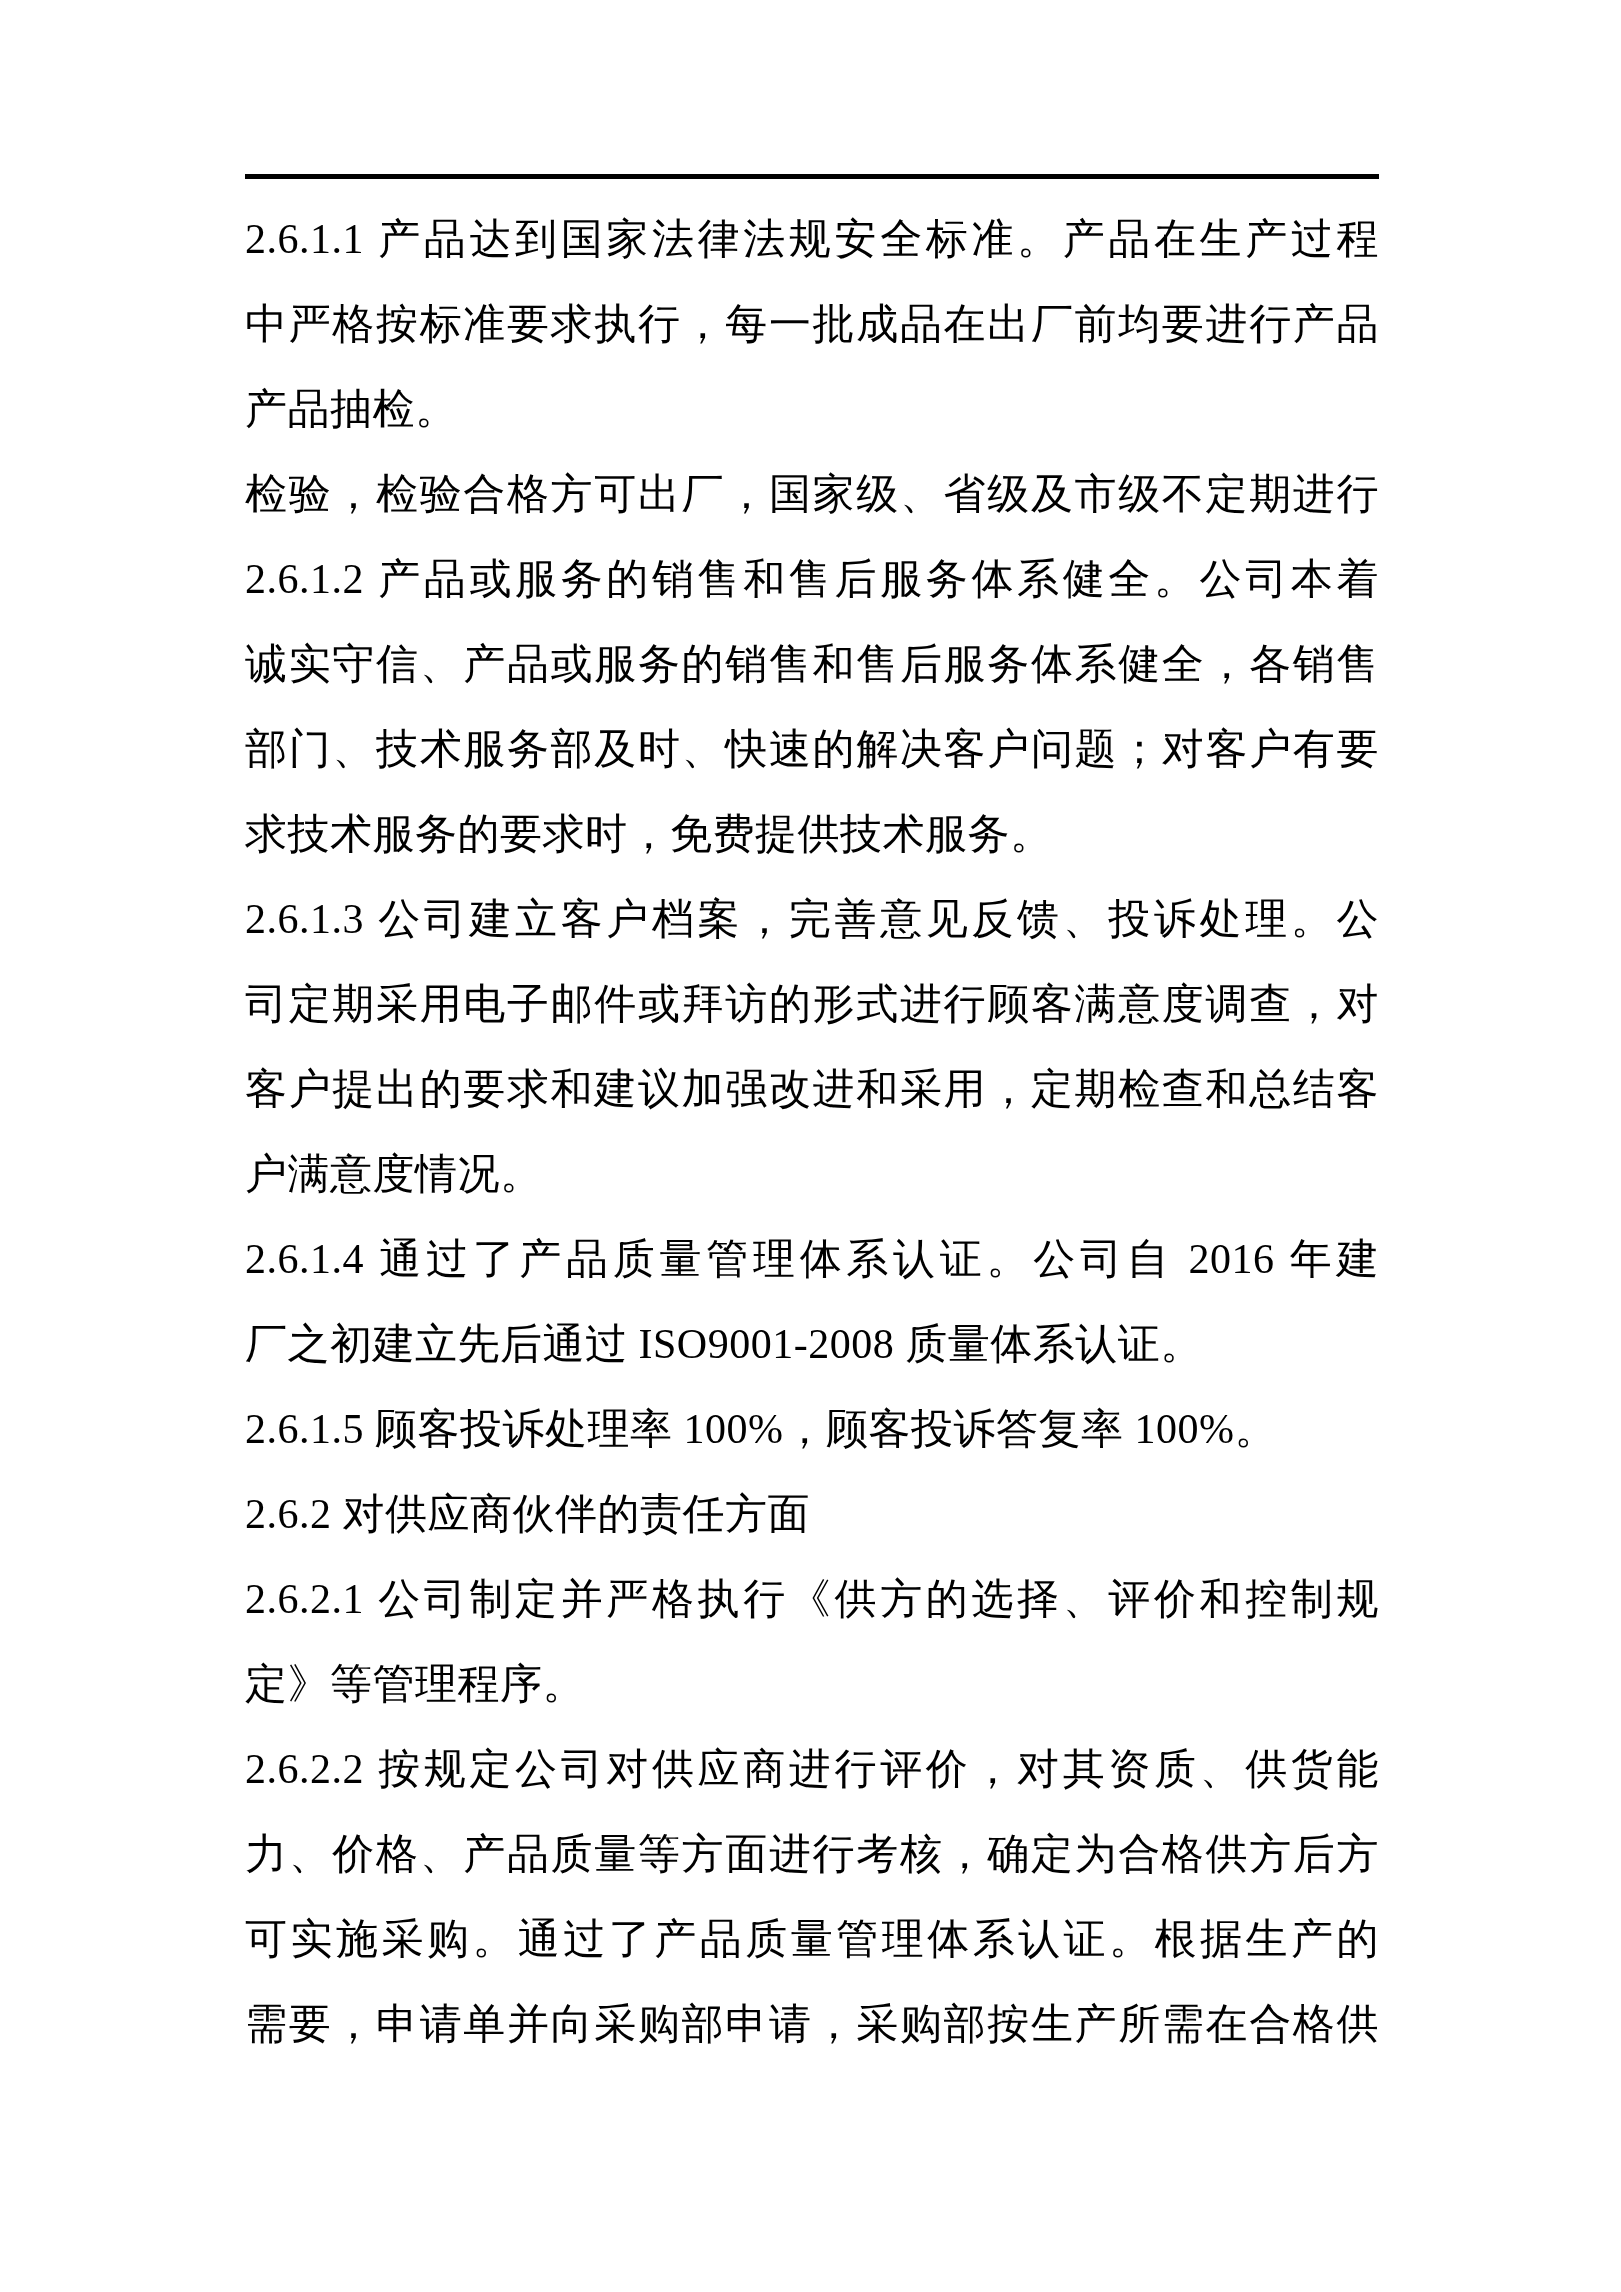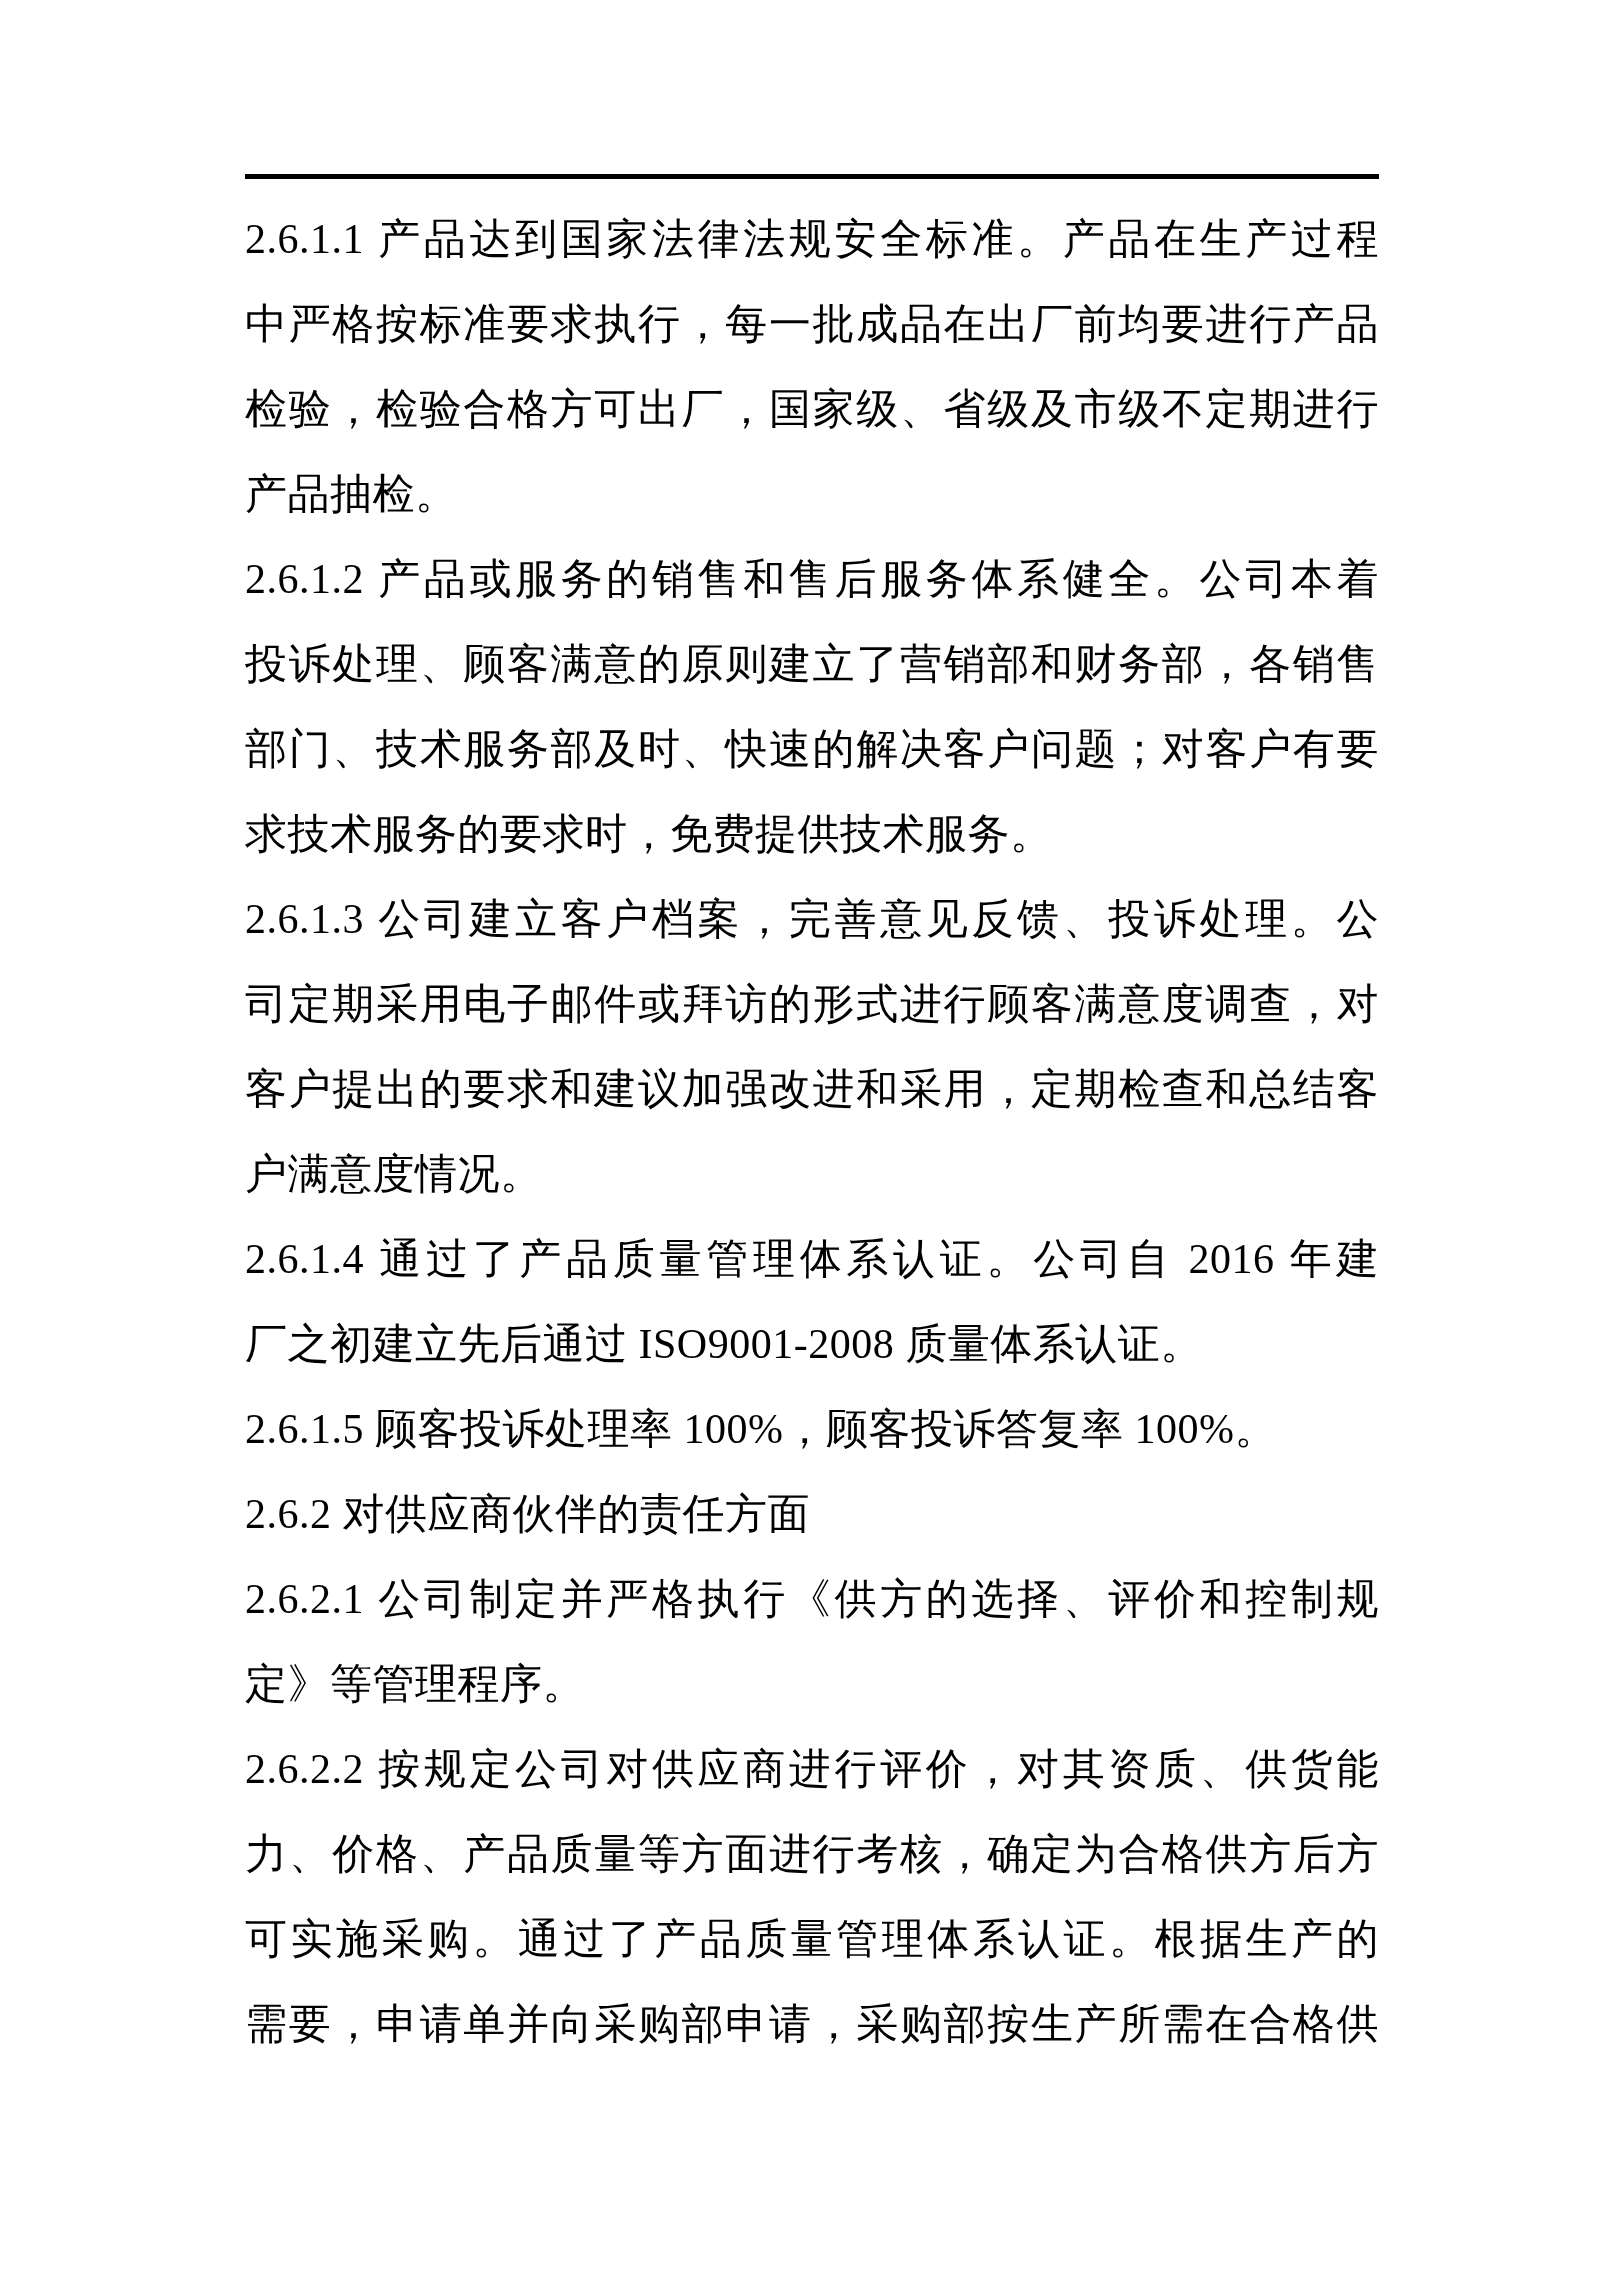--- a/index.html
+++ b/index.html
@@ -58,24 +58,24 @@
 </style>
 </head>
 <body>
 
 <div class="page">
   <div class="header-rule"></div>
 
   <div class="content">
     <p class="line j">2.6.1.1 产品达到国家法律法规安全标准。产品在生产过程</p>
     <p class="line j">中严格按标准要求执行，每一批成品在出厂前均要进行产品</p>
+    <p class="line">产品抽检。</p>
     <p class="line j">检验，检验合格方可出厂，国家级、省级及市级不定期进行</p>
-    <p class="line">产品抽检。</p>
     <p class="line j">2.6.1.2 产品或服务的销售和售后服务体系健全。公司本着</p>
-    <p class="line j">投诉处理、顾客满意的原则建立了营销部和财务部，各销售</p>
+    <p class="line j">诚实守信、产品或服务的销售和售后服务体系健全，各销售</p>
     <p class="line j">部门、技术服务部及时、快速的解决客户问题；对客户有要</p>
     <p class="line">求技术服务的要求时，免费提供技术服务。</p>
     <p class="line j">2.6.1.3 公司建立客户档案，完善意见反馈、投诉处理。公</p>
     <p class="line j">司定期采用电子邮件或拜访的形式进行顾客满意度调查，对</p>
     <p class="line j">客户提出的要求和建议加强改进和采用，定期检查和总结客</p>
     <p class="line">户满意度情况。</p>
     <p class="line j">2.6.1.4 通过了产品质量管理体系认证。公司自 2016 年建</p>
     <p class="line">厂之初建立先后通过 ISO9001-2008 质量体系认证。</p>
     <p class="line">2.6.1.5 顾客投诉处理率 100%，顾客投诉答复率 100%。</p>
     <p class="line">2.6.2 对供应商伙伴的责任方面</p>

